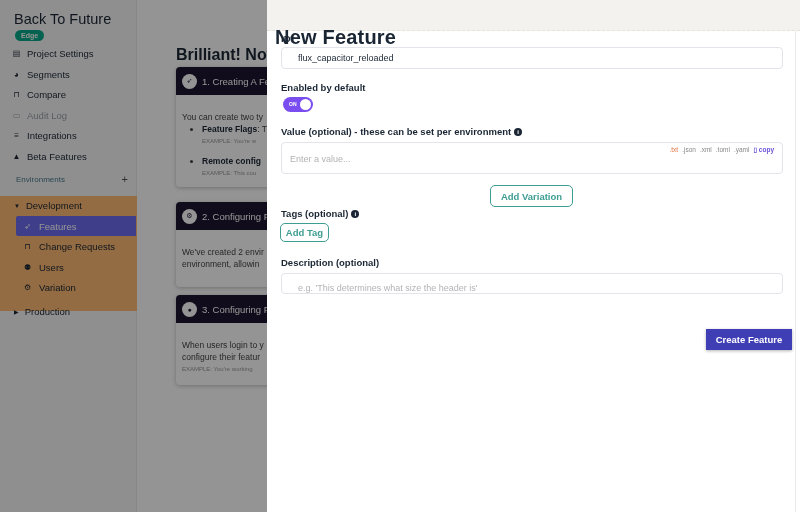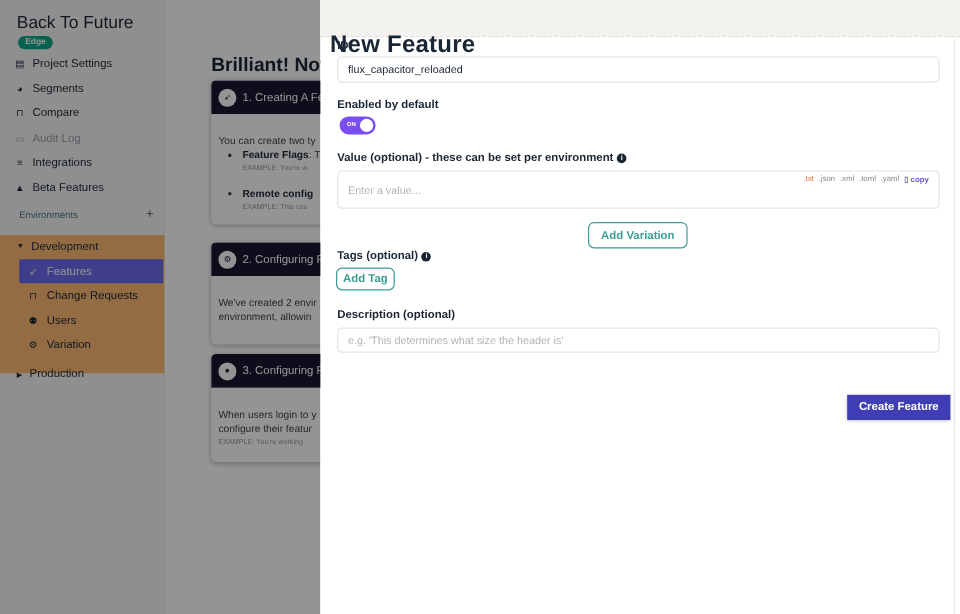--- a/index.html
+++ b/index.html
@@ -37,22 +37,22 @@
   
   .overlay { position: absolute; left: 0; top: 0; width: 267px; height: 512px; background: rgba(0,0,0,0.42); }
 
   
   .panel { position: absolute; left: 267px; top: 0; width: 533px; height: 512px; background: #fff; }
   .panel-head { height: 31px; background: #f4f2ee; border-bottom: 1px dashed #e6e3dd; }
   .panel-title { position: absolute; left: 8px; top: 6px; font-size: 20px; color: #1a2634; font-weight: bold; letter-spacing: 0.2px; margin-top: 20px; }
   .panel-edge { position: absolute; right: 4px; top: 31px; width: 1px; height: 481px; background: #eaeaea; }
   .lbl { position: absolute; left: 14px; font-size: 9.5px; color: #1a2634; font-weight: bold; display: flex; align-items: center; gap: 3px; }
   .info { display: inline-flex; width: 8px; height: 8px; border-radius: 50%; background: #1a2634; color: #fff; font-size: 6px; font-weight: bold; align-items: center; justify-content: center; }
-  .input { position: absolute; left: 14px; width: 502px; border: 1px solid #e3e3ea; border-radius: 4px; font-size: 9px; padding-left: 8px; display: flex; align-items: center; color: #1a2634; background: #fff; }
-  .input.ph { color: #b3b3b3; }
+  .input { position: absolute; left: 14px; width: 502px; border: 1px solid #e3e3ea; border-radius: 4px; font-size: 9px; padding-left: 16px; display: flex; align-items: center; color: #1a2634; background: #fff; }
+  .input.ph { color: #b3b3b3; align-items: flex-end; }
   .textarea { position: absolute; left: 14px; top: 142px; width: 502px; height: 32px; border: 1px solid #e3e3ea; border-radius: 4px; }
   .textarea .ph { position: absolute; left: 8px; top: 11px; font-size: 9px; color: #b3b3b3; }
   .fmt { position: absolute; right: 8px; top: 3px; display: flex; gap: 4px; font-size: 6.5px; color: #888; }
   .fmt .active { color: #e5733f; }
   .fmt .copy { color: #6d53d6; font-weight: bold; }
   .toggle { position: absolute; left: 16px; top: 97px; width: 30px; height: 15px; border-radius: 8px; background: #7a4df0; }
   .toggle .on { position: absolute; left: 6px; top: 4px; font-size: 5px; color: #fff; font-weight: bold; }
   .toggle .knob { position: absolute; right: 2px; top: 2px; width: 11px; height: 11px; border-radius: 50%; background: #fff; }
   .btn-outline { position: absolute; border: 1.5px solid #3d9d92; border-radius: 5px; color: #3d9d92; font-size: 9.5px; font-weight: bold; display: flex; align-items: center; justify-content: center; background: #fff; }
   .note { position: absolute; right: 9px; top: 308px; font-size: 9px; color: #555; white-space: nowrap; }

